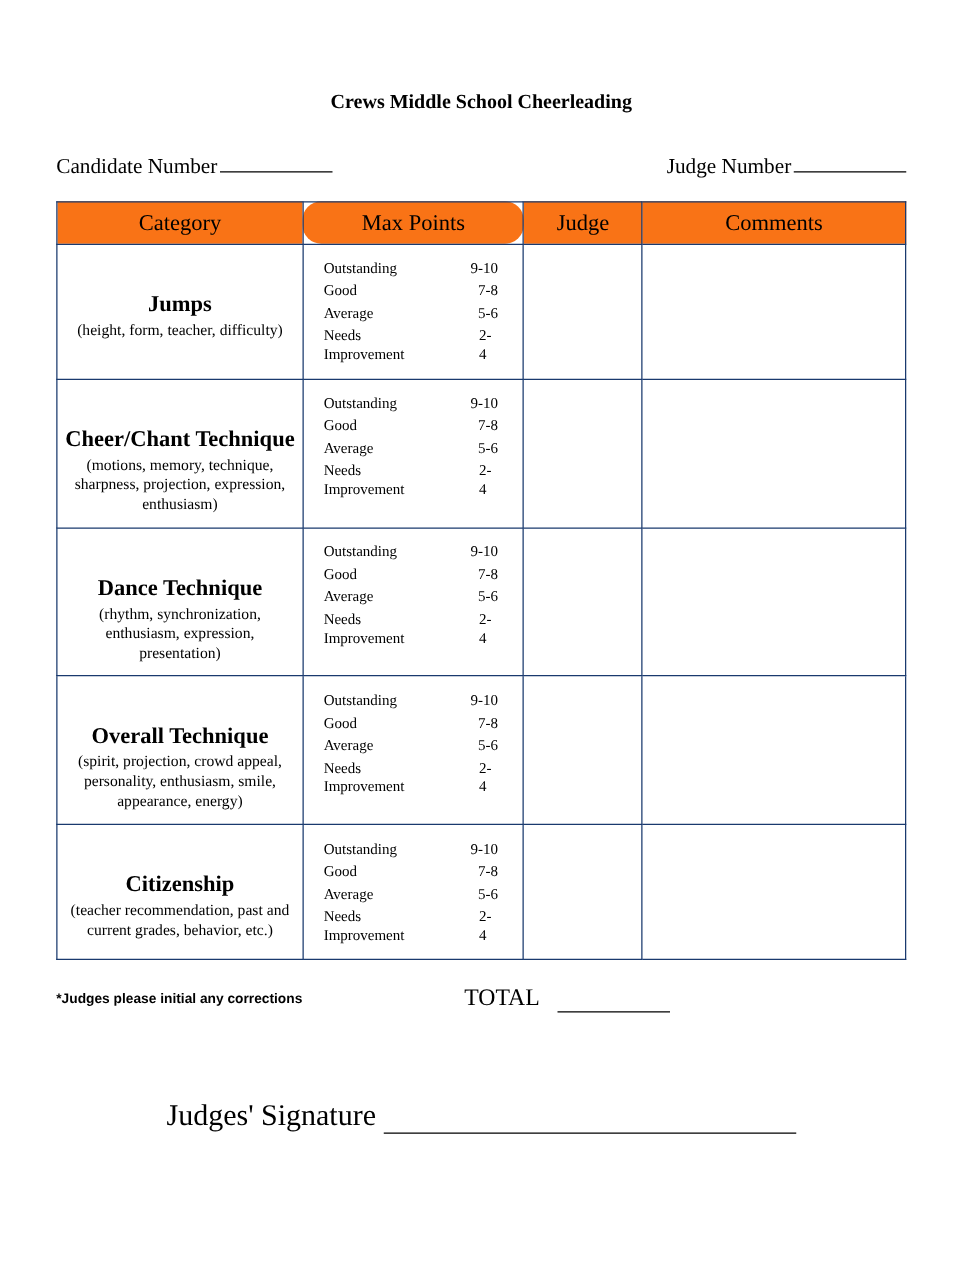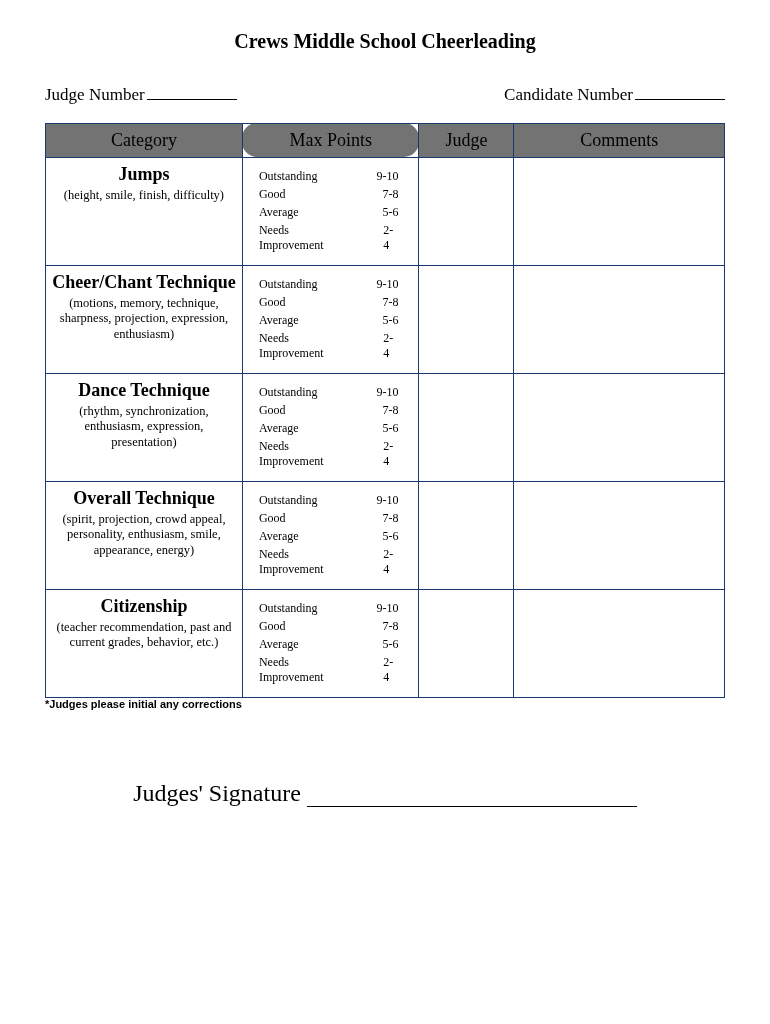--- a/index.html
+++ b/index.html
@@ -5,22 +5,23 @@
   * { box-sizing: border-box; margin: 0; padding: 0; }
   body {
     font-family: Georgia, 'Times New Roman', serif;
     background: #fff;
     width: 770px;
     padding: 30px 45px;
     color: #000;
   }
   .title-block { text-align: center; margin-bottom: 28px; }
   .title-line1, .title-line2 {
-    font-size: 20px;
+    font-size: 16px;
     font-weight: bold;
+    margin-top: 43px;
   }
   .fields-row {
     display: flex;
     justify-content: space-between;
     font-size: 17px;
     margin-bottom: 18px;
   }
   .field-item { display: flex; align-items: baseline; }
   .field-blank {
     display: inline-block;
@@ -32,39 +33,39 @@
   table.score {
     width: 100%;
     border-collapse: collapse;
     border: 1.5px solid #1a3a6e;
   }
   table.score th, table.score td {
     border: 1px solid #1a3a6e;
     vertical-align: top;
   }
   table.score th {
-    background: #737373;
+    background: #f97316;
     font-size: 18px;
     font-weight: normal;
     padding: 6px 4px;
     text-align: center;
     font-family: Georgia, serif;
   }
   .col-cat { width: 29%; }
   .col-max { width: 26%; border-radius: 15px; }
   .col-pts { width: 14%; }
   .col-com { width: 31%; }
   .cat-cell { text-align: center; padding: 6px 6px 10px; }
-  .cat-name { font-size: 18px; font-weight: bold; margin-bottom: 3px; }
+  .cat-name { font-size: 18px; font-weight: bold; margin-bottom: 3px; margin-top: 31px; }
   .cat-desc { font-size: 12.5px; line-height: 1.25; }
   .max-cell { padding: 10px 10px 10px 16px; font-size: 12px; }
   .rubric-row { display: flex; justify-content: space-between; padding: 1.5px 0; gap: 32px; }
   .rubric-label { }
   .rubric-range { padding-right: 10px; }
-  .footnote-row { margin-top: 0; display: flex; align-items: center; }
+  .footnote-row { margin-top: 20px; display: flex; align-items: center; }
   .footnote {
     font-family: Arial, sans-serif;
     font-size: 11px;
     font-weight: bold;
     flex: 0 0 48%;
   }
   .total-area { flex: 1; text-align: left; }
   .total-label { font-size: 19px; display: inline-block; }
   .total-blank {
     display: inline-block;
@@ -89,43 +90,43 @@
 </style>
 </head>
 <body>
 
 <div class="title-block">
   <div class="title-line1">Crews Middle School Cheerleading</div>
 </div>
 
 <div class="fields-row">
   <div class="field-item">
-    <span>Judge Number</span>
+    <span>Candidate Number</span>
     <span class="field-blank"></span>
   </div>
   <div class="field-item">
-    <span>Candidate Number</span>
+    <span>Judge Number</span>
     <span class="field-blank"></span>
   </div>
 </div>
 
 <table class="score">
   <thead>
     <tr>
       <th class="col-cat">Category</th>
       <th class="col-max">Max Points</th>
       <th class="col-pts">Judge</th>
       <th class="col-com">Comments</th>
     </tr>
   </thead>
   <tbody id="score-body">
       <tr>
         <td class="cat-cell">
           <div class="cat-name">Jumps</div>
-          <div class="cat-desc">(height, smile, finish, difficulty)</div>
+          <div class="cat-desc">(height, form, teacher, difficulty)</div>
         </td>
         <td class="max-cell">
           <div class="rubric-row">
             <span class="rubric-label">Outstanding</span>
             <span class="rubric-range">9-10</span>
           </div>
           <div class="rubric-row">
             <span class="rubric-label">Good</span>
             <span class="rubric-range">7-8</span>
           </div>
@@ -243,18 +244,22 @@
           </div>
         </td>
         <td></td>
         <td></td>
       </tr>
     </tbody>
 </table>
 
 <div class="footnote-row">
   <div class="footnote">*Judges please initial any corrections</div>
+  <div class="total-area">
+    <span class="total-label">TOTAL</span>
+    <span class="total-blank"></span>
+  </div>
 </div>
 
 <div class="sig-row">
   <span>Judges' Signature</span>
   <span class="sig-blank"></span>
 </div>
 
 </body></html>

